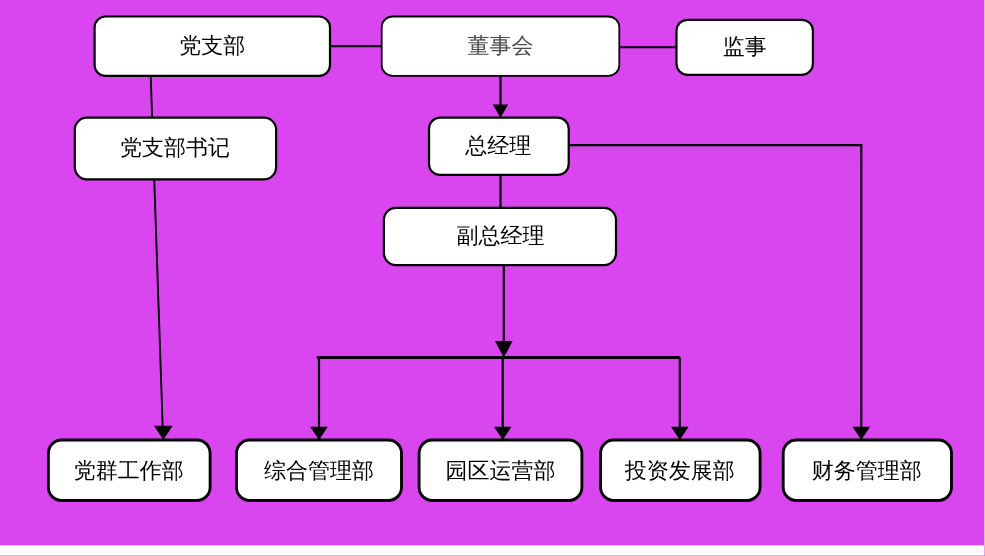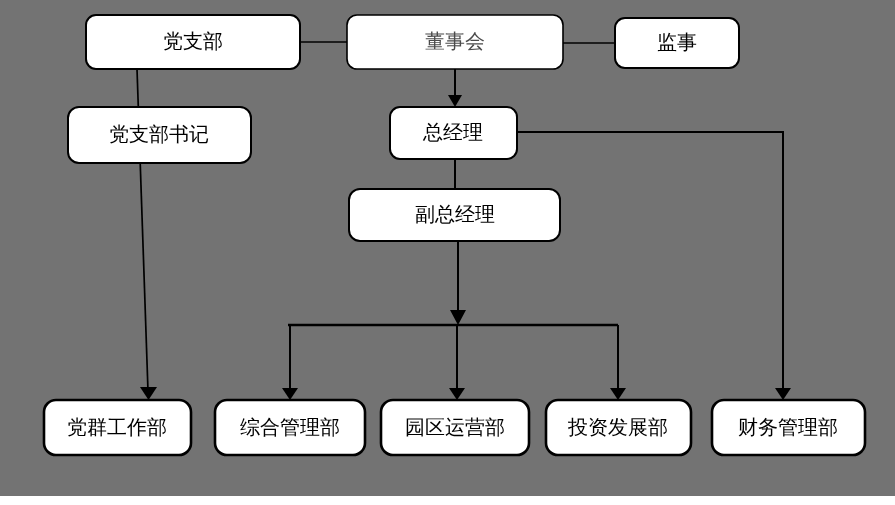--- a/index.html
+++ b/index.html
@@ -7,21 +7,21 @@
     padding: 0;
     background: #ffffff;
   }
   body {
     font-family: "Liberation Sans", "DejaVu Sans", sans-serif;
   }
   #chart-root {
     position: relative;
     width: 895px;
     height: 496px;
-    background: #737373;
+    background: #d946ef;
     overflow: hidden;
   }
   #org-svg {
     position: absolute;
     left: 0;
     top: 0;
     width: 895px;
     height: 505px;
   }
   .node-box {

